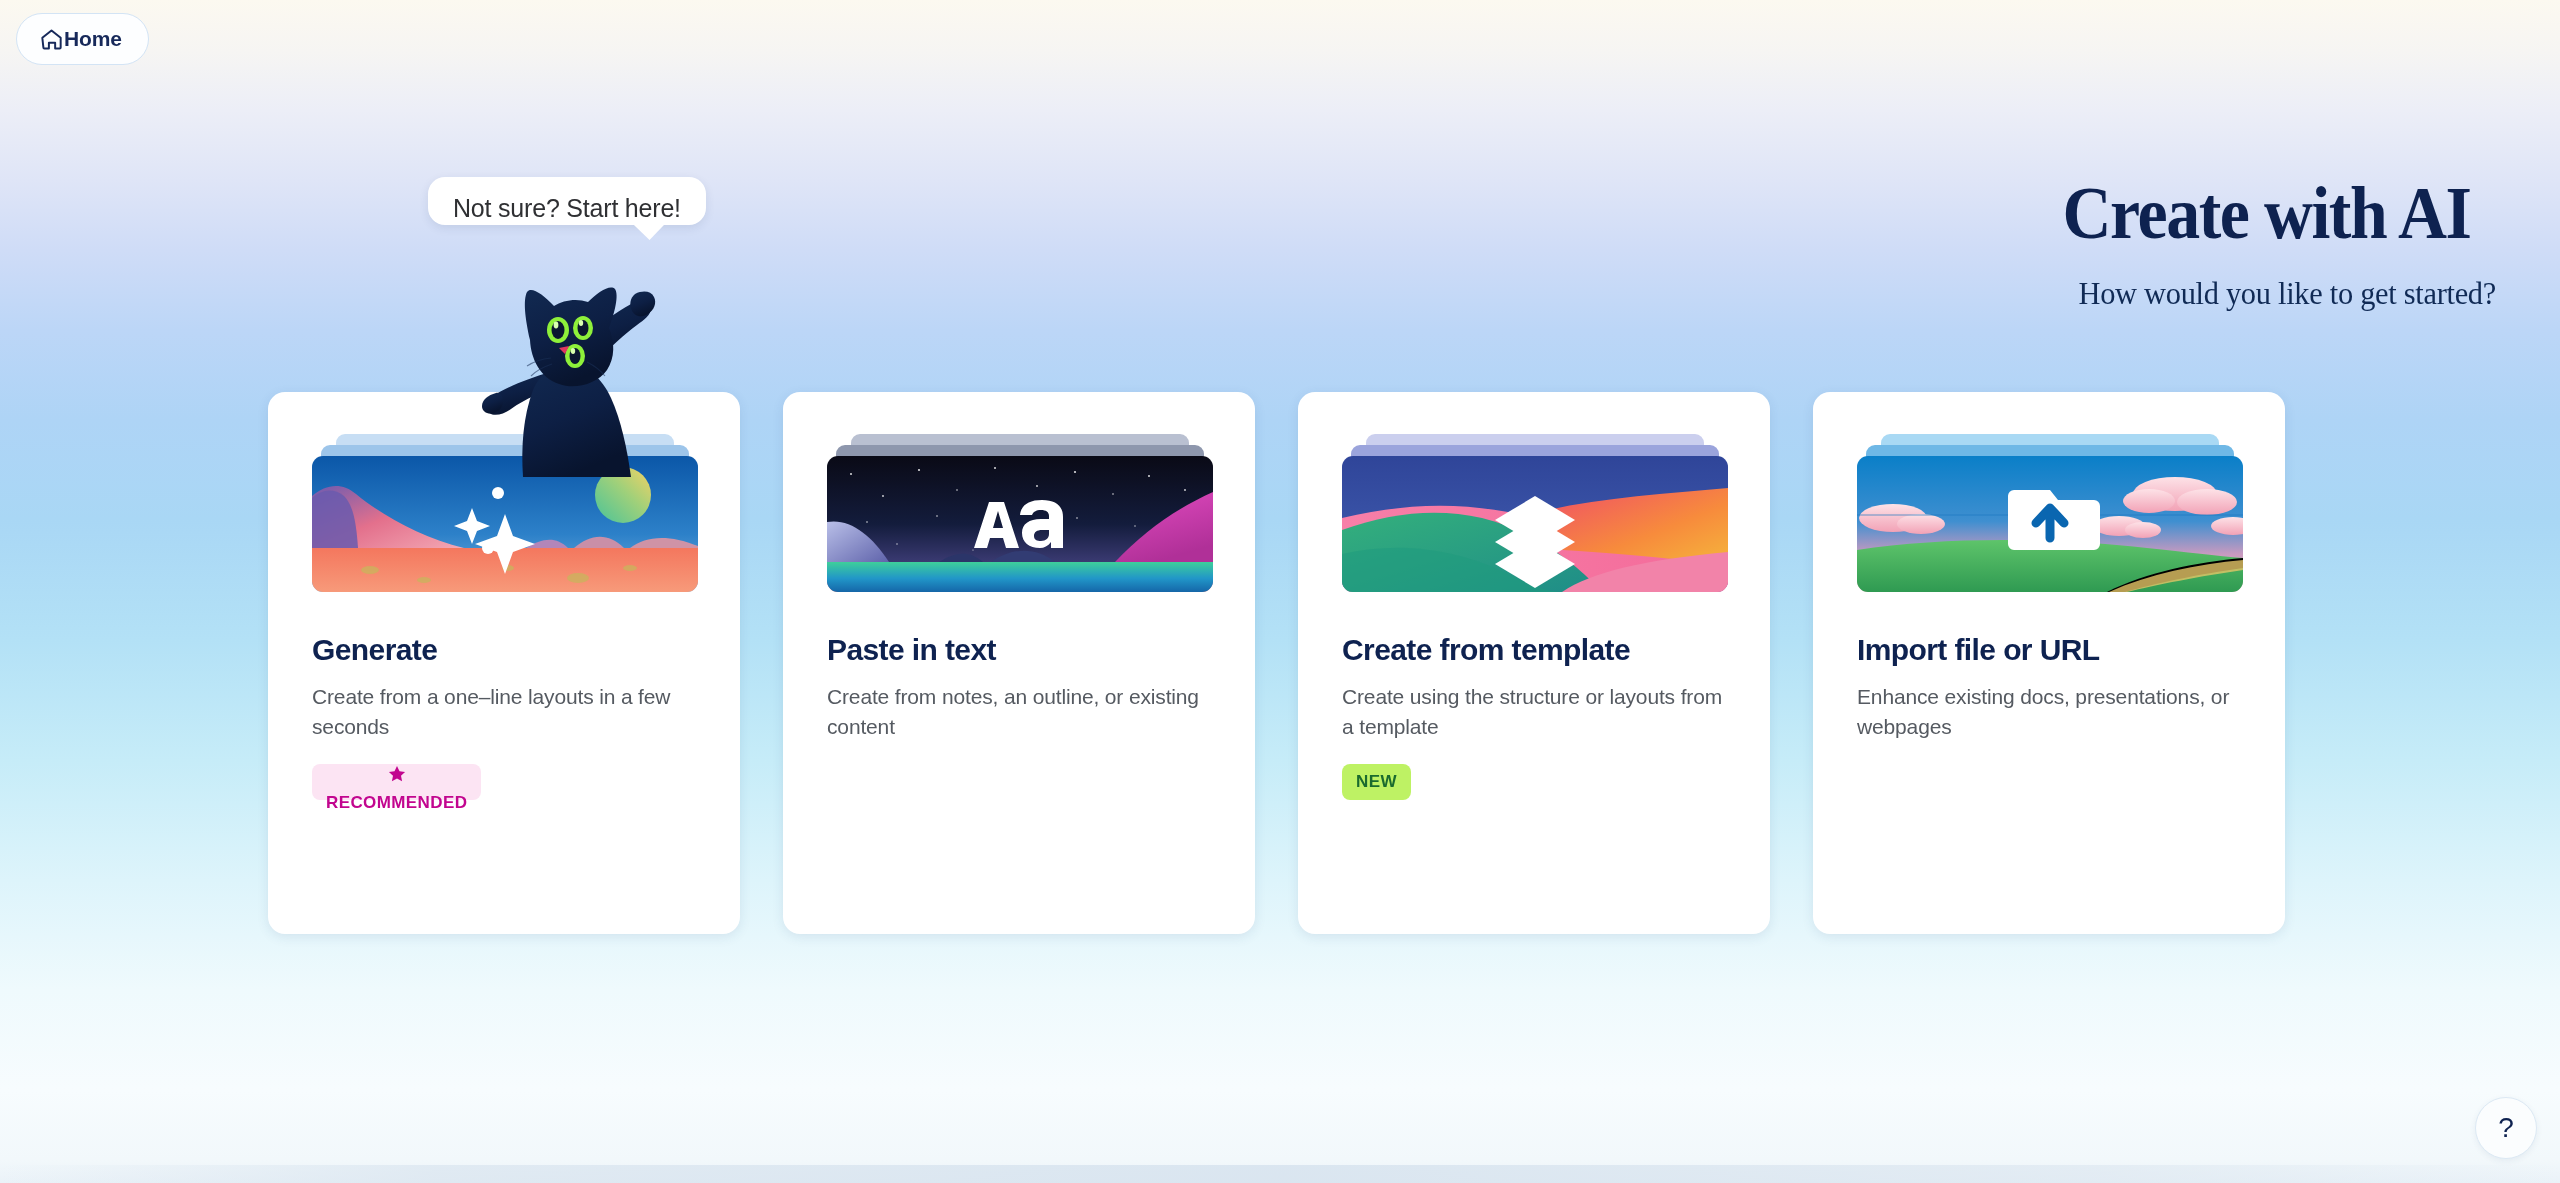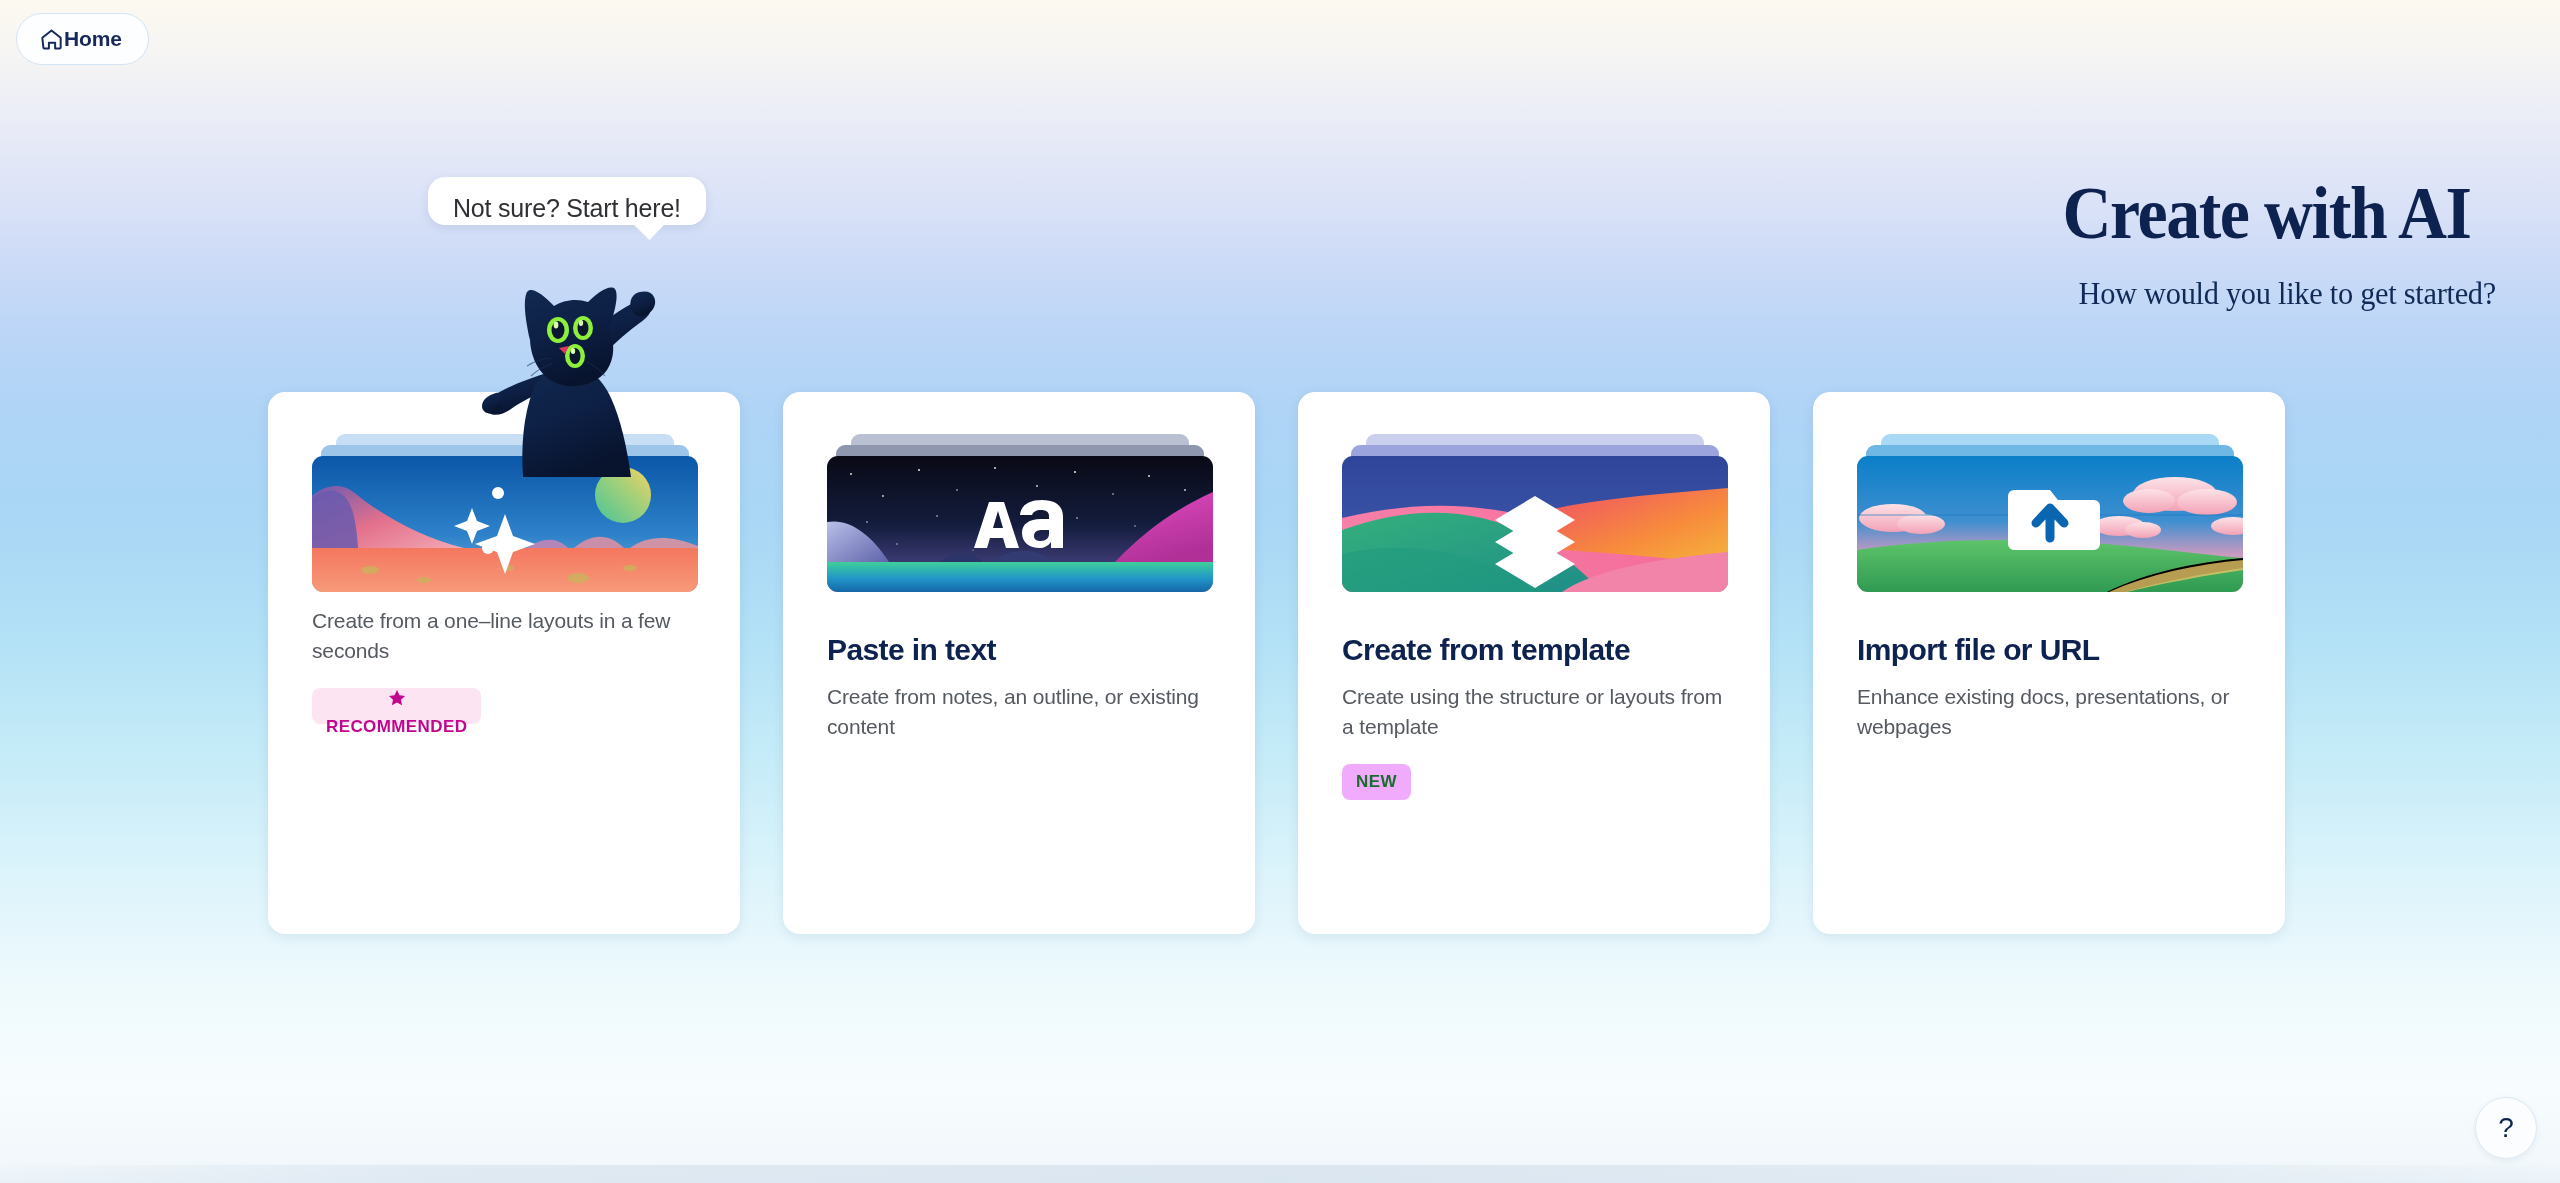--- a/index.html
+++ b/index.html
@@ -193,21 +193,21 @@
     gap: 9px;
     margin-top: 22px;
     height: 36px;
     padding: 0 14px;
     border-radius: 8px;
     font-size: 17px;
     font-weight: 700;
     letter-spacing: 0.4px;
   }
   .badge.recommended { background: #fce4f3; color: #c2068f; flex-direction: column; }
-  .badge.new         { background: #f0abfc; color: #1a6b2e; }
+  .badge.new         { background: #bef264; color: #1a6b2e; }
   .badge .star { width: 20px; height: 20px; display: block; }
 
   
   .help-btn {
     position: absolute;
     right: 23px;
     bottom: 24px;
     width: 62px;
     height: 62px;
     border-radius: 50%;
@@ -352,20 +352,21 @@
           </g>
           <g fill="#ffffff">
             <path d="M193 58 l8 22 l22 8 l-22 8 l-8 22 l-8 -22 l-22 -8 l22 -8 z"></path>
             <path d="M160 52 l5 13 l13 5 l-13 5 l-5 13 l-5 -13 l-13 -5 l13 -5 z"></path>
             <circle cx="186" cy="37" r="6"></circle>
             <circle cx="176" cy="92" r="6"></circle>
           </g>
         </svg>
       </div>
     </div>
+    <div class="card-title">Generate</div>
     <div class="card-desc">Create from a one–line layouts in a few seconds</div>
     <div class="badge recommended">
       <span class="star">
         <svg viewBox="0 0 24 24" fill="#c2068f">
           <path d="M12 2.3 15 8.6 21.7 9.5 16.8 14.1 18.1 20.8 12 17.5 5.9 20.8 7.2 14.1 2.3 9.5 9 8.6Z"></path>
         </svg>
       </span>
       <span>RECOMMENDED</span>
     </div>
   </div>

